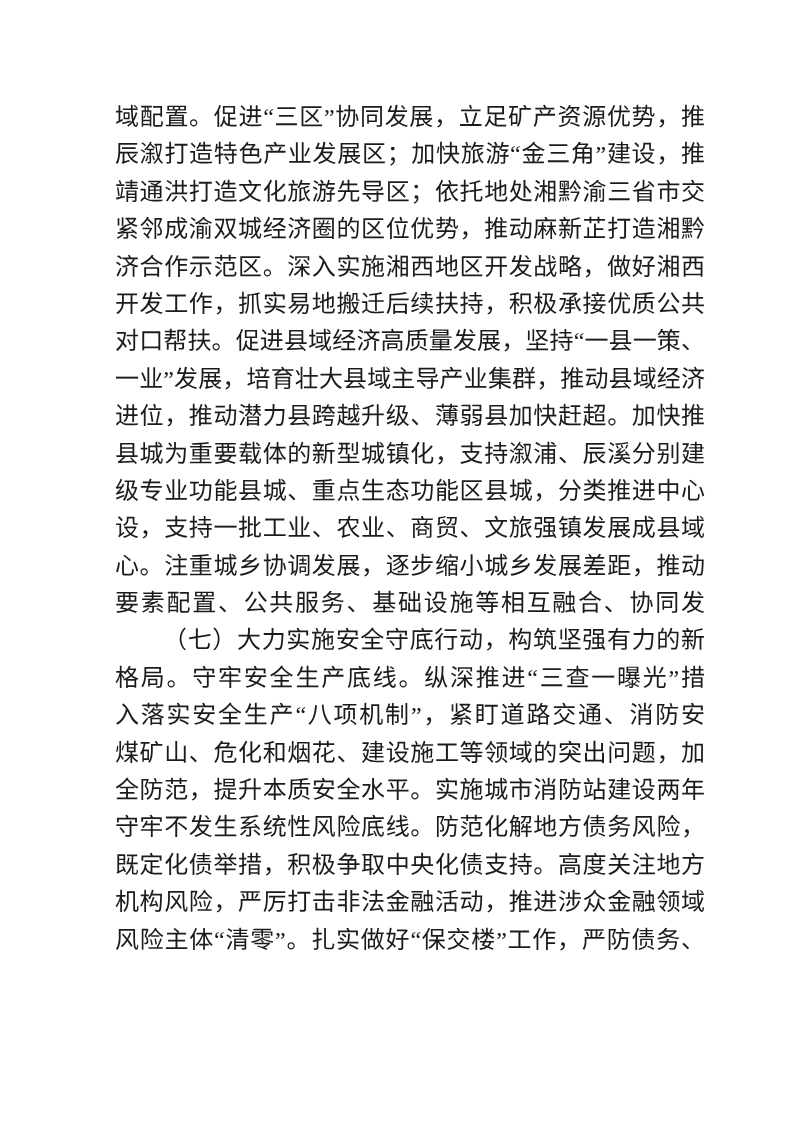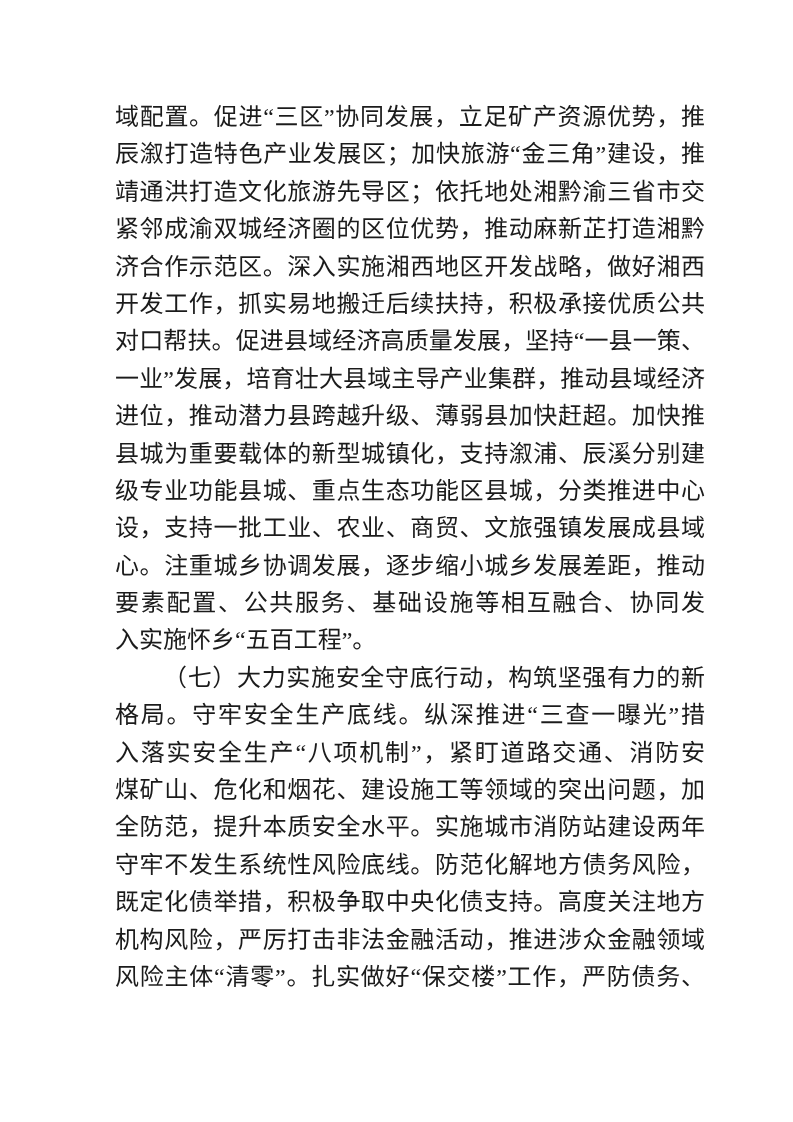--- a/index.html
+++ b/index.html
@@ -52,21 +52,20 @@
       <div class="line">济合作示范区。深入实施湘西地区开发战略，做好湘西地区</div>
       <div class="line">开发工作，抓实易地搬迁后续扶持，积极承接优质公共服务</div>
       <div class="line">对口帮扶。促进县域经济高质量发展，坚持“一县一策、一县</div>
       <div class="line">一业”发展，培育壮大县域主导产业集群，推动县域经济争先</div>
       <div class="line">进位，推动潜力县跨越升级、薄弱县加快赶超。加快推进以</div>
       <div class="line">县城为重要载体的新型城镇化，支持溆浦、辰溪分别建设省</div>
       <div class="line">级专业功能县城、重点生态功能区县城，分类推进中心镇建</div>
       <div class="line">设，支持一批工业、农业、商贸、文旅强镇发展成县域副中</div>
       <div class="line">心。注重城乡协调发展，逐步缩小城乡发展差距，推动城乡</div>
       <div class="line">要素配置、公共服务、基础设施等相互融合、协同发展。深</div>
-      <div class="line para-end">入实施怀乡“五百工程”。</div>
       <div class="line indent">（七）大力实施安全守底行动，构筑坚强有力的新安全</div>
       <div class="line">格局。守牢安全生产底线。纵深推进“三查一曝光”措施，深</div>
       <div class="line">入落实安全生产“八项机制”，紧盯道路交通、消防安全、非</div>
       <div class="line">煤矿山、危化和烟花、建设施工等领域的突出问题，加强安</div>
       <div class="line">全防范，提升本质安全水平。实施城市消防站建设两年行动，</div>
       <div class="line">守牢不发生系统性风险底线。防范化解地方债务风险，落实</div>
       <div class="line">既定化债举措，积极争取中央化债支持。高度关注地方法人</div>
       <div class="line">机构风险，严厉打击非法金融活动，推进涉众金融领域重大</div>
       <div class="line">风险主体“清零”。扎实做好“保交楼”工作，严防债务、金融和</div>
     </div>

